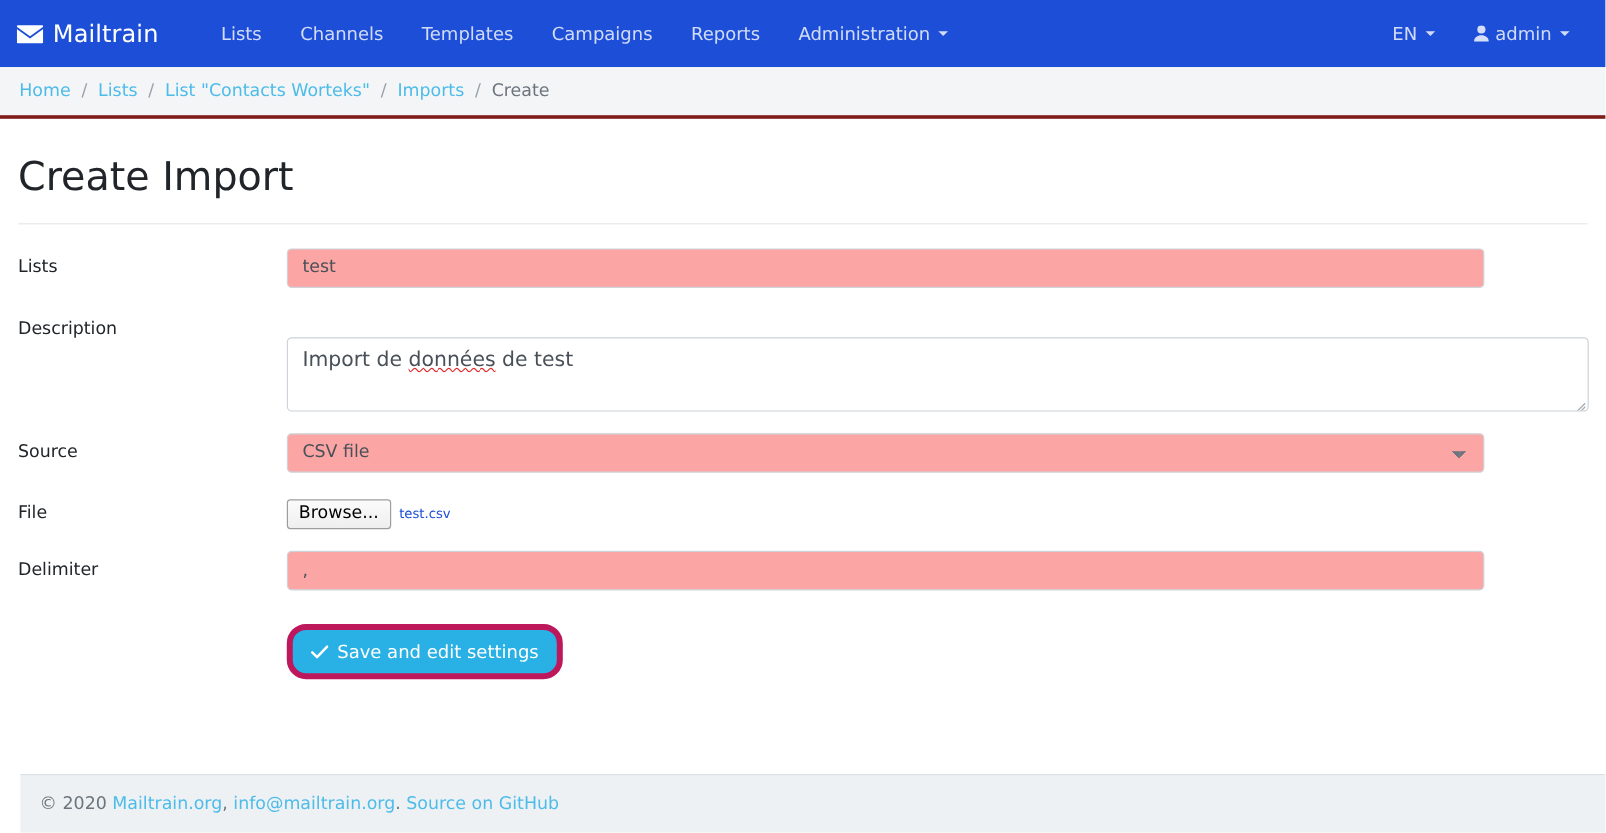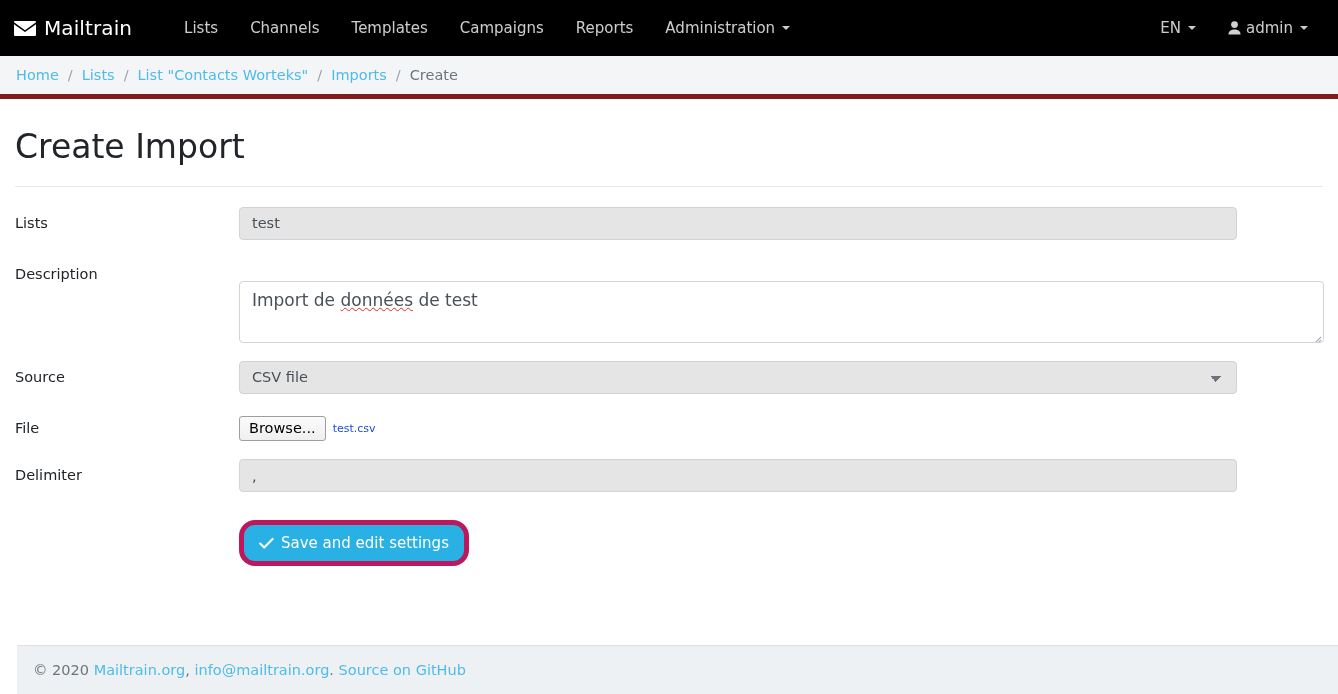--- a/index.html
+++ b/index.html
@@ -8,21 +8,21 @@
     width: 1338px; height: 694px;
     overflow: hidden;
     background: #ffffff;
     font-family: "DejaVu Sans", "Liberation Sans", sans-serif;
   }
   body { position: relative; }
 
   
   .navbar {
     height: 56px;
-    background: #000000;
+    background: #1d4ed8;
     display: flex;
     align-items: center;
     padding: 0 14px 0 14px;
     color: #ffffff;
   }
   .brand {
     display: flex;
     align-items: center;
     gap: 8px;
     font-size: 20px;
@@ -63,21 +63,21 @@
     margin-left: auto;
     display: flex;
     align-items: center;
     gap: 0px;
   }
 
   
   .breadcrumb-bar {
     height: 43px;
     background: #f4f5f7;
-    border-bottom: 5px solid #7f1d1d;
+    border-bottom: 3px solid #7f1d1d;
     display: flex;
     align-items: center;
     padding: 0 16px;
   }
   .breadcrumb {
     display: flex;
     align-items: center;
     font-size: 14.5px;
     list-style: none;
     margin: 0; padding: 0;
@@ -130,21 +130,21 @@
     padding-right: 0px;
   }
   .form-control {
     display: block;
     width: 998px;
     height: 33px;
     padding: 5px 12px;
     font-size: 14.5px;
     font-family: inherit;
     color: #495057;
-    background: #e5e5e5;
+    background: #fca5a5;
     border: 1px solid #ced4da;
     border-radius: 4px;
     outline: none;
   }
   select.form-control {
     appearance: none;
     -webkit-appearance: none;
     -moz-appearance: none;
     background-image:
       linear-gradient(45deg, transparent 50%, #6c757d 50%),

